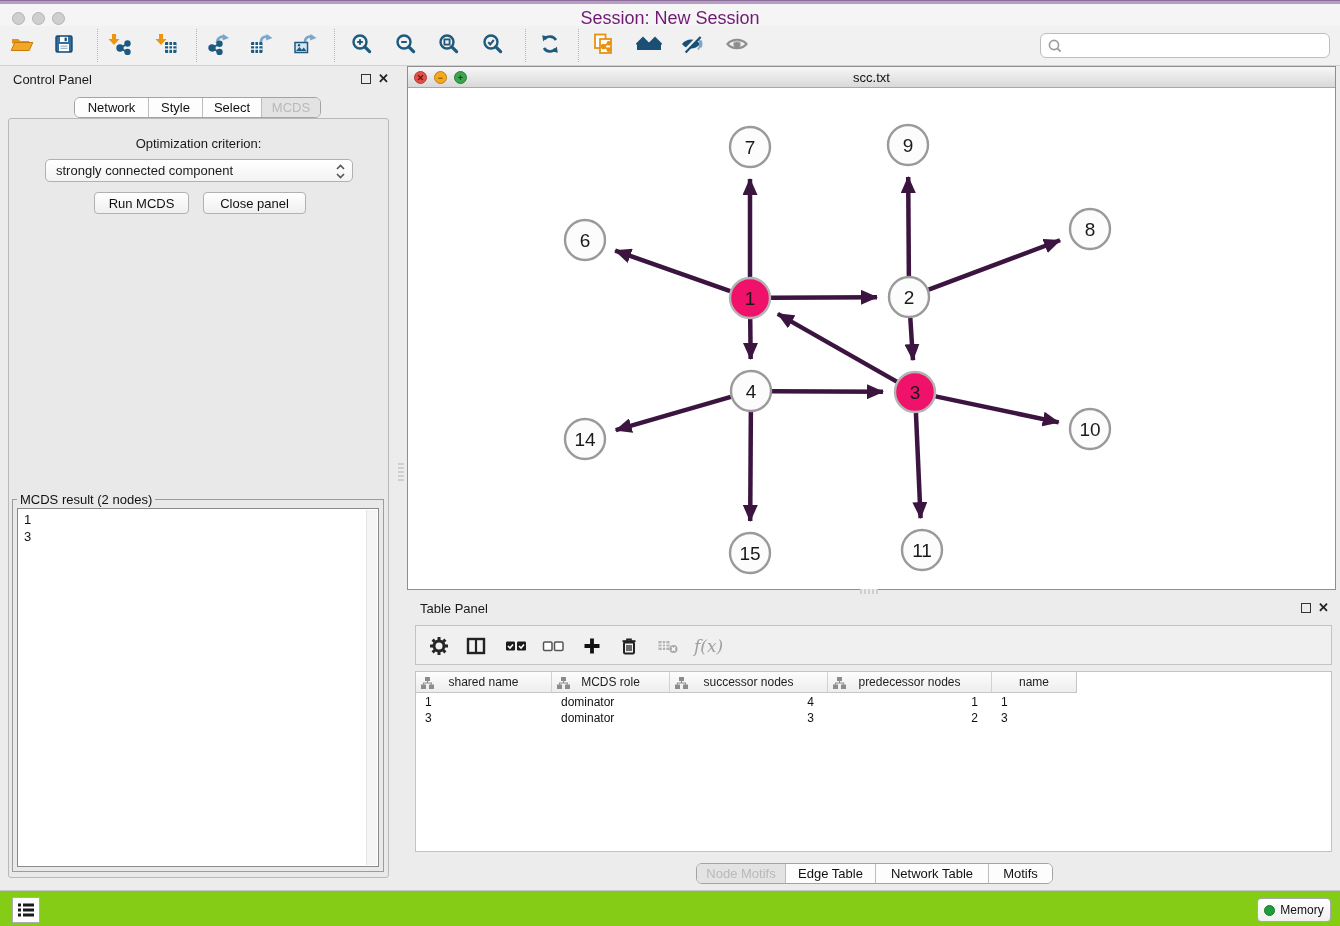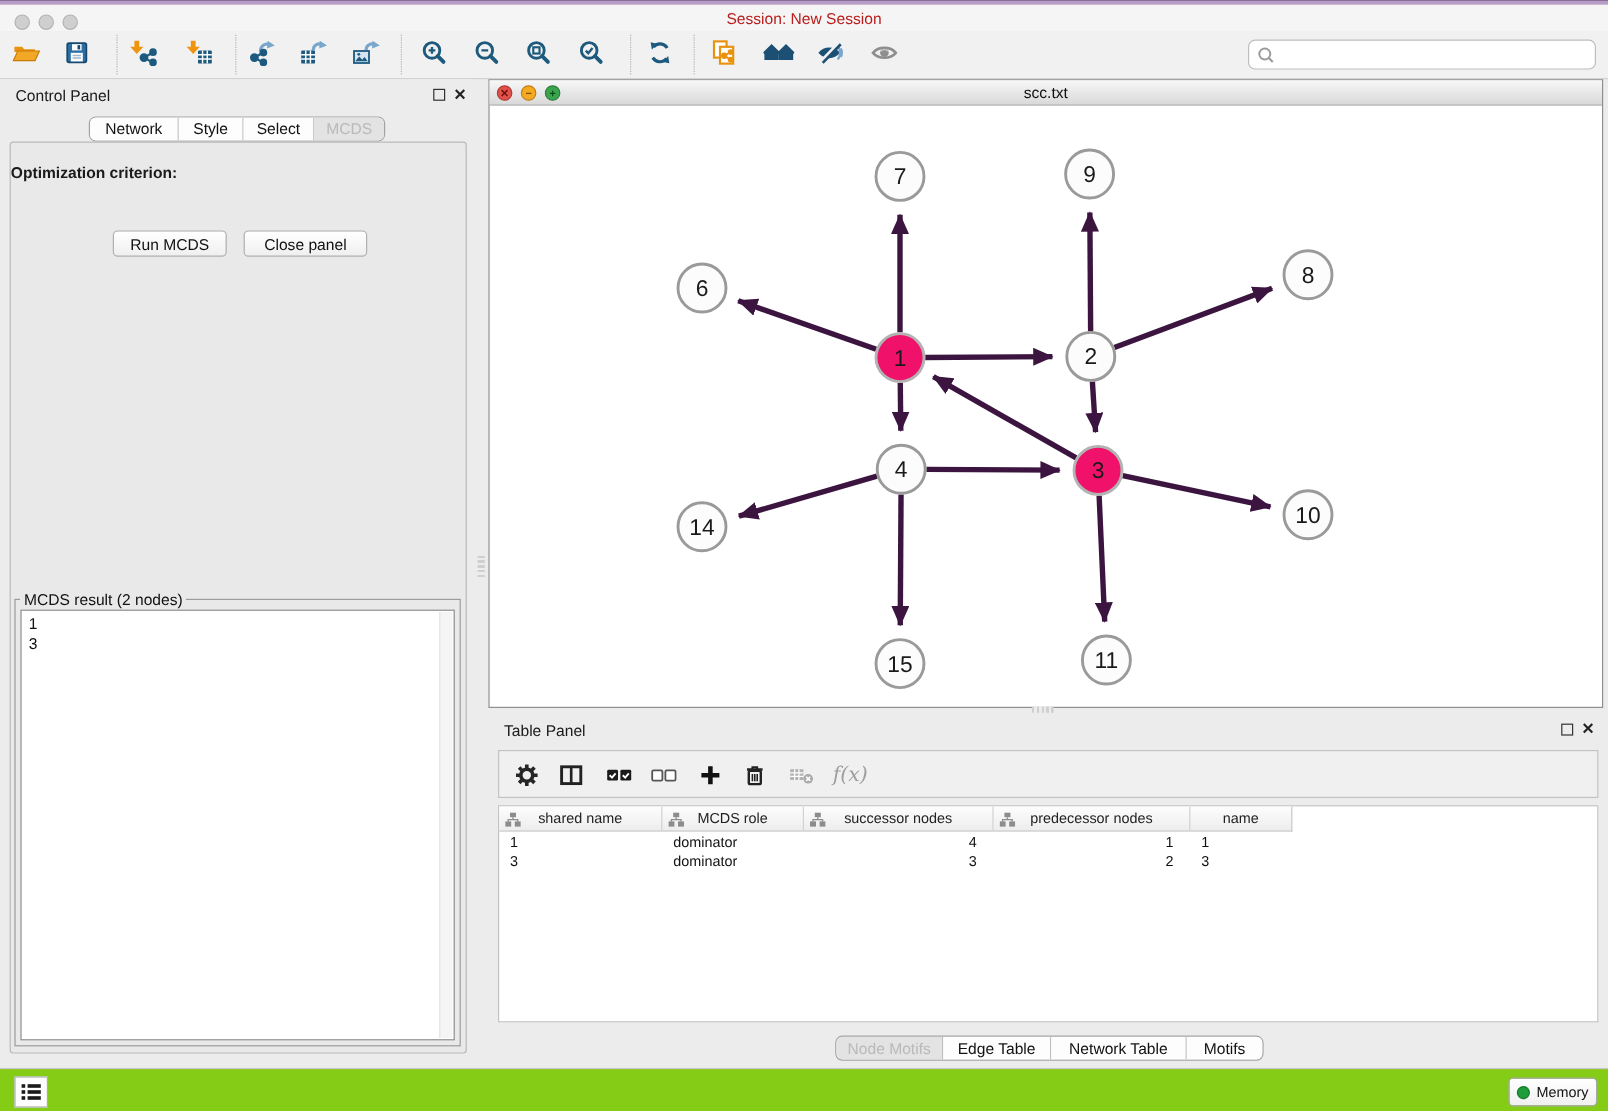--- a/index.html
+++ b/index.html
@@ -6,21 +6,21 @@
   html,body { width:1340px; height:926px; }
   body { font-family:"Liberation Sans", sans-serif; background:#ececec; color:#1a1a1a; overflow:hidden; }
   #app { position:relative; width:1340px; height:926px; background:#ececec; }
 
   
   .top-accent { position:absolute; left:0; top:0; width:1340px; height:4px;
     background:linear-gradient(#8a6d99 0 1px, #b79cc6 1px 100%); }
   .titlebar { position:absolute; left:0; top:4px; width:1340px; height:22px; background:#f5f5f5; }
   .tl { position:absolute; top:8px; width:13px; height:13px; border-radius:50%;
     background:#cfcfcf; border:1px solid #b4b4b4; }
-  .win-title { position:absolute; left:0; right:0; top:4px; text-align:center; font-size:13px; color:#b91c1c; }
+  .win-title { position:absolute; left:0; right:0; top:4px; text-align:center; font-size:18px; color:#701a75; }
 
   
   .toolbar { position:absolute; left:0; top:26px; width:1340px; height:40px; background:#f1f1f1;
     border-bottom:1px solid #d2d2d2; }
   .tbtn { position:absolute; top:1px; width:34px; height:34px; background:transparent; border:none;
     display:flex; align-items:center; justify-content:center; cursor:default; }
   .tsep { position:absolute; top:3px; height:33px; border-left:1px dotted #b5b5b5; }
   .search-box { position:absolute; left:1040px; top:7px; width:290px; height:25px; background:#fff;
     border:1px solid #bdbdbd; border-radius:6px; display:flex; align-items:center; padding-left:6px; }
   .search-box input { border:none; outline:none; flex:1; height:20px; font-size:13px; background:transparent; }
@@ -35,21 +35,21 @@
     overflow:hidden; background:#fdfdfd; }
   .tabgroup .tab { height:100%; line-height:20px; text-align:center; font-size:13px; color:#111;
     background:#fdfdfd; border-right:1px solid #bdbdbd; cursor:default; }
   .tabgroup .tab:last-child { border-right:none; }
   .tabgroup .tab.active { background:#e3e3e3; color:#b9b9b9; }
   #cp-tabs { left:74px; top:31px; }
   #cp-tabs .tab:nth-child(1){width:74px} #cp-tabs .tab:nth-child(2){width:54px}
   #cp-tabs .tab:nth-child(3){width:59px} #cp-tabs .tab:nth-child(4){width:58px}
   .cp-content { position:absolute; left:8px; top:52px; width:381px; height:760px; background:#e9e9e9;
     border:1px solid #b9b9b9; border-radius:3px; }
-  .opt-label { position:absolute; left:0; right:0; top:17px; font-size:13px;font-weight:bold; }
+  .opt-label { position:absolute; left:0; right:0; top:17px; text-align:center; font-size:13px; }
   .combo { position:absolute; left:36px; top:40px; width:308px; height:23px; background:linear-gradient(#fff,#f3f3f3);
     border:1px solid #b1b1b1; border-radius:5px; font-size:13px; line-height:21px; padding-left:10px; }
   .combo .stepper { position:absolute; right:6px; top:3px; }
   .btn { position:absolute; height:22px; background:linear-gradient(#fff,#efefef); border:1px solid #b1b1b1;
     border-radius:4px; font-size:13px; font-family:"Liberation Sans",sans-serif; color:#111; }
   #run-btn { left:85px; top:73px; width:95px; }
   #closepanel-btn { left:194px; top:73px; width:103px; }
   .result-fieldset { position:absolute; left:3px; top:373px; right:4px; bottom:5px; border:1px solid #9c9c9c; }
   .result-fieldset legend { font-size:13px; margin-left:4px; padding:0 3px; color:#111; }
   .result-area { position:absolute; left:4px; top:1px; right:4px; bottom:4px; background:#fff; border:1px solid #8a8a8a; }
@@ -288,20 +288,29 @@
     </div>
     <div class="tabgroup" id="cp-tabs">
         <div class="tab">Network</div>
         <div class="tab">Style</div>
         <div class="tab">Select</div>
         <div class="tab active">MCDS</div>
       </div>
 
     <div class="cp-content">
       <div class="opt-label">Optimization criterion:</div>
+      <div class="combo">
+        <span>strongly connected component</span>
+        <span class="stepper">
+          <svg width="11" height="17" viewBox="0 0 11 17">
+            <path d="M2 6 L5.5 2.5 L9 6" stroke="#555" stroke-width="1.6" fill="none"></path>
+            <path d="M2 11 L5.5 14.5 L9 11" stroke="#555" stroke-width="1.6" fill="none"></path>
+          </svg>
+        </span>
+      </div>
       <button class="btn" id="run-btn">Run MCDS</button>
       <button class="btn" id="closepanel-btn">Close panel</button>
 
       <fieldset class="result-fieldset">
         <legend>MCDS result (2 nodes)</legend>
         <div class="result-area">
           <div id="result-lines">
               <div class="result-line">1</div>
               <div class="result-line">3</div>
             </div>

